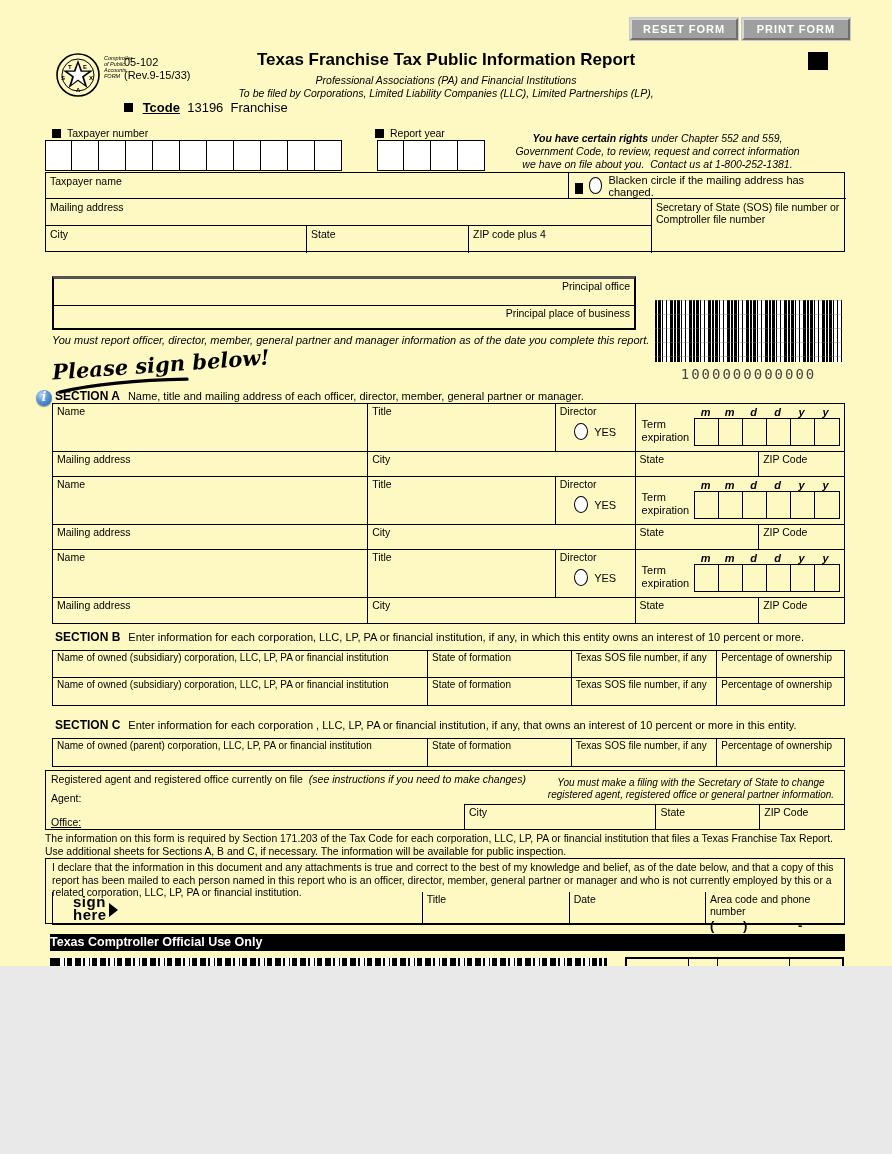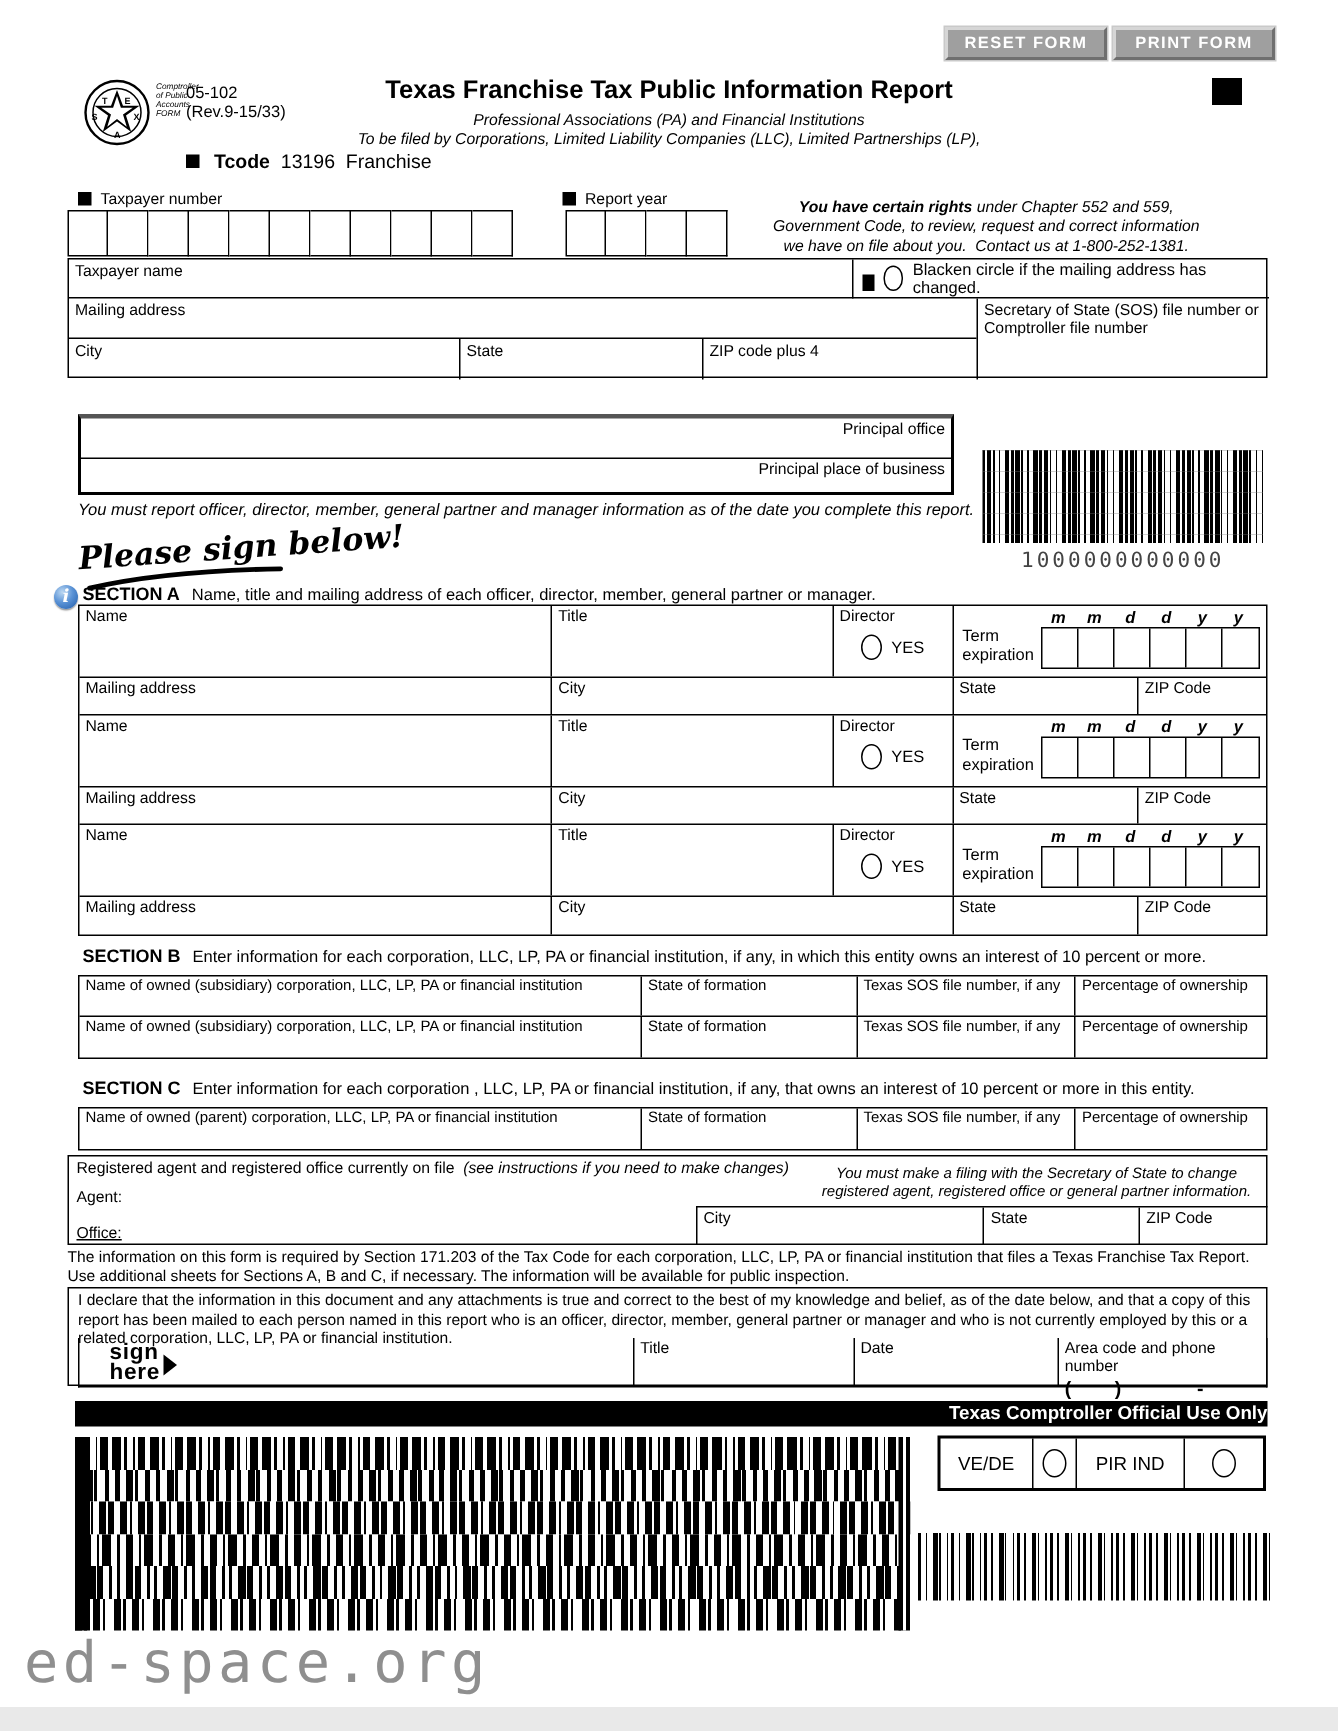--- a/index.html
+++ b/index.html
@@ -1,19 +1,19 @@
 <!DOCTYPE html>
 <html><head>
 <meta charset="utf-8">
 <style>
   * { box-sizing: border-box; margin: 0; padding: 0; }
   html,body { background:#e9e9e9; }
   body { font-family:"Liberation Sans", sans-serif; }
   .page {
-    position:relative; width:892px; height:1138px; background:#ffffff; color:#000;
+    position:relative; width:892px; height:966px; background:#fef9c3; color:#000;
     margin:0 auto; overflow:hidden;
   }
   .abs { position:absolute; }
 
   
   .form-btn {
     position:absolute; top:18px; width:108px; height:22px;
     background:#9f9f9f; color:#fff; font-weight:bold; font-size:11px;
     letter-spacing:1px; text-align:center; line-height:18px;
     border:2px solid; border-color:#d6d6d6 #6f6f6f #6f6f6f #d6d6d6;
@@ -24,21 +24,21 @@
 
   
   .seal { position:absolute; left:55px; top:52px; }
   .agency-text { position:absolute; left:104px; top:55px; font-size:5.5px; line-height:6px; font-style:italic; }
   .form-no { position:absolute; left:124px; top:56px; font-size:11px; line-height:13px; }
   .title { position:absolute; left:0; top:50px; width:892px; text-align:center; font-size:17px; font-weight:bold; }
   .subtitle { position:absolute; left:0; top:74px; width:892px; text-align:center; font-style:italic; font-size:10.5px; line-height:13px; }
   .blk-square-lg { position:absolute; left:808px; top:52px; width:20px; height:18px; background:#000; }
   .tcode { position:absolute; left:124px; top:100px; font-size:13px; }
   .tcode .sq { display:inline-block; width:9px; height:9px; background:#000; margin-right:6px; }
-  .tcode b { font-weight:bold; }
+  .tcode b { font-weight:bold;text-decoration:underline; }
 
   .fld-label { font-size:10.5px; }
   .mk { display:inline-block; width:9px; height:9px; background:#000; margin-right:6px; vertical-align:-1px; }
 
   
   .boxrow { position:absolute; display:flex; }
   .boxrow .cell { width:27px; height:31px; border:1.5px solid #000; border-left:none; background:#fff; }
   .boxrow .cell:first-child { border-left:1.5px solid #000; }
 
   .rights { position:absolute; left:470px; top:132px; width:375px; text-align:center; font-style:italic; font-size:10.5px; line-height:13px; white-space:pre; }
@@ -136,21 +136,21 @@
   .sig-c:nth-child(1) { width:364px; }
   .sig-c:nth-child(2) { width:151px; }
   .sig-c:nth-child(3) { width:140px; }
   .sig-c:nth-child(4) { width:142px; border-right:none; }
   .signhere { font-weight:bold; font-size:15px; line-height:13px; padding-top:2px; letter-spacing:.5px; display:flex; align-items:center; gap:2px; }
   .signhere .arrow { width:0; height:0; border-left:9px solid #000; border-top:7px solid transparent; border-bottom:7px solid transparent; margin-top:4px; }
   .phone-val { font-weight:bold; font-size:13px; white-space:pre; display:block; margin-top:1px; }
 
   
   .official-bar { position:absolute; left:50px; top:934px; width:795px; height:17px; background:#000; color:#fff;
-    font-weight:bold; font-size:12.5px; text-align:right; line-height:17px; }
+    font-weight:bold; font-size:12.5px; text-align:left; line-height:17px; }
   .bc-big { position:absolute; left:50px; top:958px; width:557px; height:129px; display:flex; flex-direction:column; }
   .bc-big .r { flex:1; }
   .bc-big .r1 { background:repeating-linear-gradient(90deg,#000 0 6px,#fff 6px 8px,#000 8px 10px,#fff 10px 14px,#000 14px 15px,#fff 15px 17px,#000 17px 22px,#fff 22px 25px); }
   .bc-big .r2 { background:repeating-linear-gradient(90deg,#000 0 3px,#fff 3px 7px,#000 7px 12px,#fff 12px 13px,#000 13px 15px,#fff 15px 20px,#000 20px 23px,#fff 23px 27px); }
   .bc-big .r3 { background:repeating-linear-gradient(90deg,#fff 0 4px,#000 4px 9px,#fff 9px 11px,#000 11px 12px,#fff 12px 16px,#000 16px 21px,#fff 21px 22px,#000 22px 26px); }
   .bc-big .r4 { background:repeating-linear-gradient(90deg,#000 0 2px,#fff 2px 6px,#000 6px 11px,#fff 11px 15px,#000 15px 16px,#fff 16px 18px,#000 18px 24px,#fff 24px 28px); }
   .bc-big .r5 { background:repeating-linear-gradient(90deg,#fff 0 3px,#000 3px 5px,#fff 5px 9px,#000 9px 14px,#fff 14px 15px,#000 15px 19px,#fff 19px 23px,#000 23px 25px); }
   .bc-big .r6 { background:repeating-linear-gradient(90deg,#000 0 5px,#fff 5px 6px,#000 6px 8px,#fff 8px 12px,#000 12px 17px,#fff 17px 19px,#000 19px 20px,#fff 20px 26px); }
   .bc-big::before { content:""; position:absolute; left:0; top:0; width:10px; height:129px; background:#000; }
   .bc-big::after { content:""; position:absolute; right:0; top:0; width:8px; height:129px; background:repeating-linear-gradient(90deg,#000 0 3px,#fff 3px 5px); }

